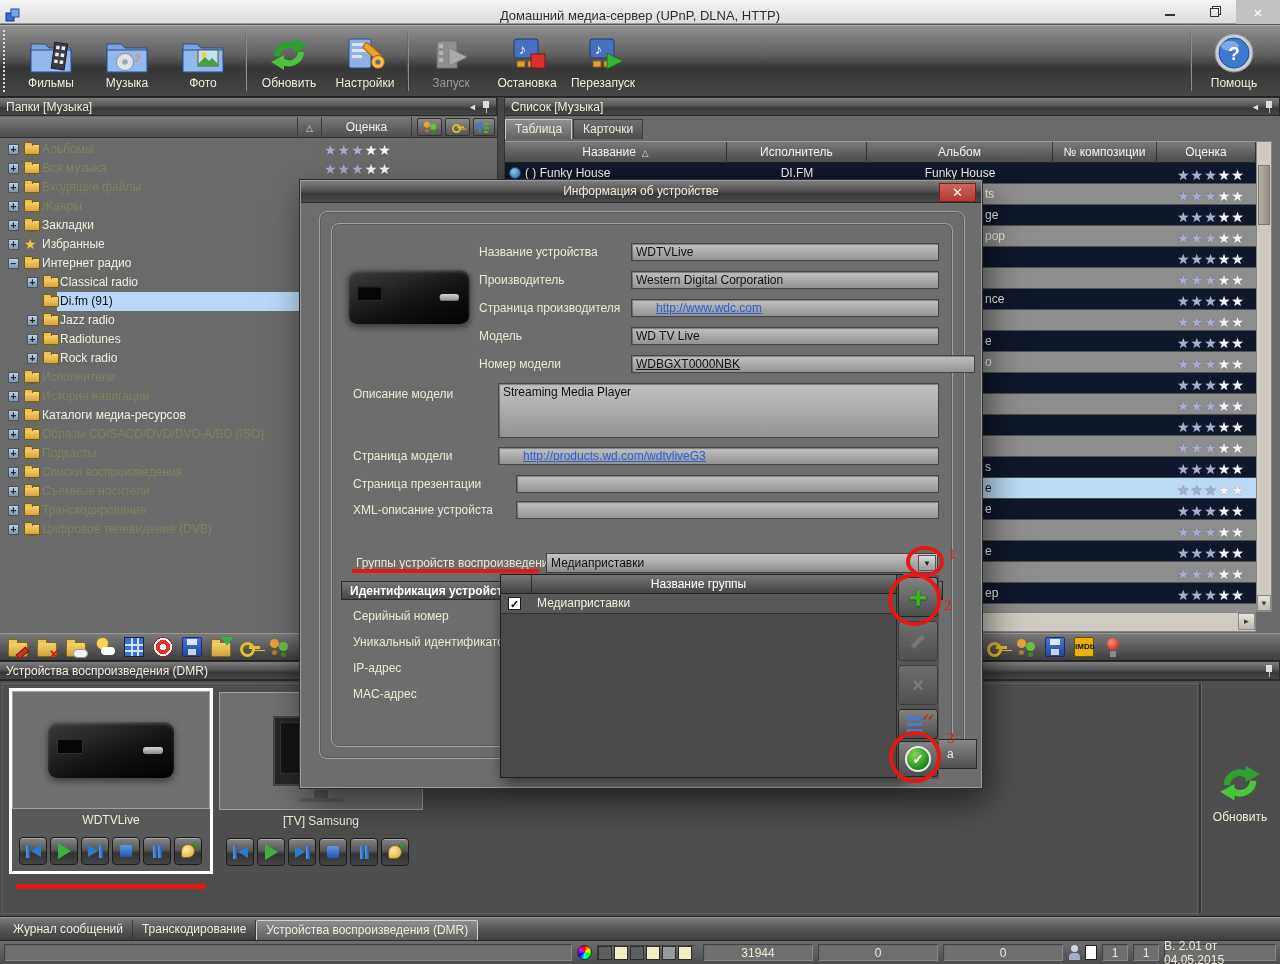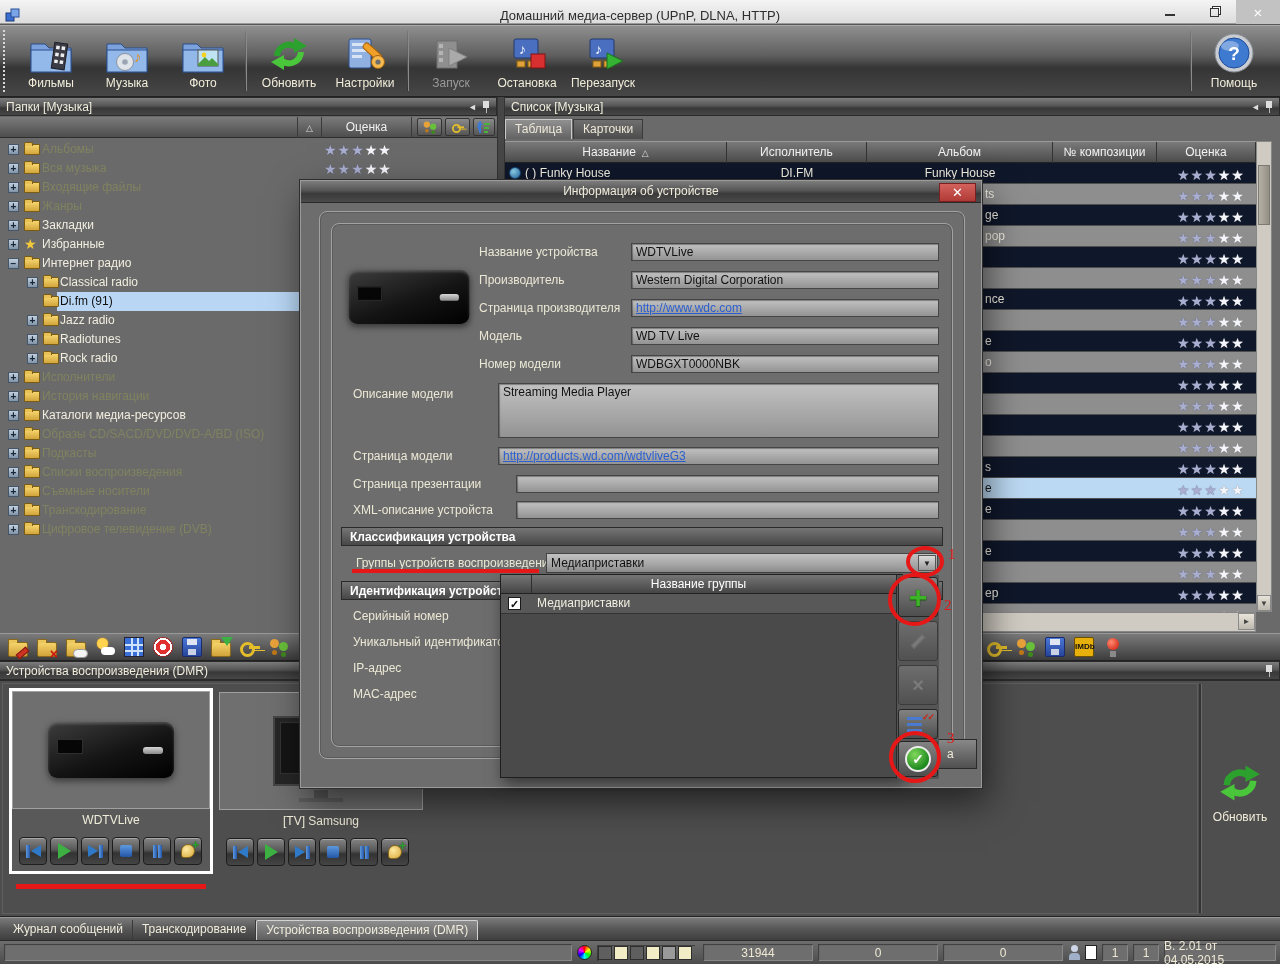--- a/index.html
+++ b/index.html
@@ -138,21 +138,21 @@
     text-align:center; line-height:21px; color:#efecdc; }
   #dlg-close { position:absolute; right:5px; top:2px; width:37px; height:19px;
     background:linear-gradient(#d3625d,#b03a36); border:1px solid #7a2020; color:#fff;
     text-align:center; line-height:17px; font-size:13px; }
   .gbox { position:absolute; border:1px solid #a2a2a2; border-radius:8px; box-shadow:inset 0 0 0 1px rgba(40,40,40,.25); }
   .dlg-label { position:absolute; color:#ece8d6; white-space:nowrap; }
   .inp { position:absolute; height:18px; background:linear-gradient(#c2c2c2,#939393); border:1px solid #454545;
     box-shadow:inset 1px 1px 1px rgba(0,0,0,.35); color:#111; line-height:16px; padding:0 4px;
     overflow:hidden; white-space:nowrap; }
   .inp.area { height:55px; line-height:15px; padding-top:1px; }
-  .lnk { color:#2b5fd0; text-decoration:underline; }
+  .lnk { color:#2b5fd0; text-decoration:underline;margin-left:20px; }
   .sec-h { position:absolute; height:19px; background:linear-gradient(#757575,#474747); border:1px solid #2a2a2a;
     color:#fff; font-weight:bold; line-height:18px; padding-left:8px; overflow:hidden; white-space:nowrap; }
   .combo { position:absolute; height:20px; background:linear-gradient(#c2c2c2,#939393); border:1px solid #454545;
     color:#111; line-height:18px; padding:0 4px; }
   .combo-arrow { position:absolute; right:1px; top:1px; width:18px; height:16px;
     background:linear-gradient(#dcdcdc,#9a9a9a); border:1px solid #555; color:#222; font-size:8px;
     text-align:center; line-height:15px; }
   .wd-box { width:126px; height:56px; border-radius:9px; position:relative;
     background:linear-gradient(160deg,#3d3d3d,#141414 55%,#000); box-shadow:0 3px 7px rgba(0,0,0,.5), inset 0 2px 3px rgba(255,255,255,.2); }
   .wd-box::before { content:''; position:absolute; left:9px; top:17px; width:24px; height:13px; background:#060606; border:1px solid #2e2e2e; }
@@ -802,32 +802,31 @@
   <div id="dlg-fields">
       <div class="dlg-label" style="left: 178px; top: 64px;">Название устройства</div>
       <div class="inp" style="left: 330px; top: 62px; width: 308px;">WDTVLive</div>
       <div class="dlg-label" style="left: 178px; top: 92px;">Производитель</div>
       <div class="inp" style="left: 330px; top: 90px; width: 308px;">Western Digital Corporation</div>
       <div class="dlg-label" style="left: 178px; top: 120px;">Страница производителя</div>
       <div class="inp" style="left: 330px; top: 118px; width: 308px;"><span class="lnk">http://www.wdc.com</span></div>
       <div class="dlg-label" style="left: 178px; top: 148px;">Модель</div>
       <div class="inp" style="left: 330px; top: 146px; width: 308px;">WD TV Live</div>
       <div class="dlg-label" style="left: 178px; top: 176px;">Номер модели</div>
-      <div class="inp" style="left: 330px; top: 174px; width: 308px;">WDBGXT0000NBK</div>
+      <div class="inp" style="left: 330px; top: 174px; width: 344px; text-decoration: underline;">WDBGXT0000NBK</div>
       <div class="dlg-label" style="left: 52px; top: 206px;">Описание модели</div>
       <div class="inp area" style="left: 197px; top: 202px; width: 441px;">Streaming Media Player</div>
       <div class="dlg-label" style="left: 52px; top: 268px;">Страница модели</div>
       <div class="inp" style="left: 197px; top: 266px; width: 441px;"><span class="lnk">http://products.wd.com/wdtvliveG3</span></div>
       <div class="dlg-label" style="left: 52px; top: 296px;">Страница презентации</div>
       <div class="inp" style="left: 215px; top: 294px; width: 423px;"></div>
       <div class="dlg-label" style="left: 52px; top: 322px;">XML-описание устройста</div>
       <div class="inp" style="left: 215px; top: 320px; width: 423px;"></div>
     </div>
 
-  <div class="sec-h" style="left:40px;top:346px;width:602px;">Классификация устройства</div>
   <div class="dlg-label" style="left:55px;top:375px;">Группы устройств воспроизведения</div>
   <div class="combo" style="left:245px;top:372px;width:392px;">
     <span>Медиаприставки</span>
     <span class="combo-arrow">▼</span>
   </div>
 
   <div class="sec-h" style="left:40px;top:400px;width:602px;">Идентификация устройства</div>
   <div id="ident-rows">
       <div class="dlg-label" style="left: 52px; top: 428px;">Серийный номер</div>
       <div class="dlg-label" style="left: 52px; top: 454px;">Уникальный идентификатор</div>

